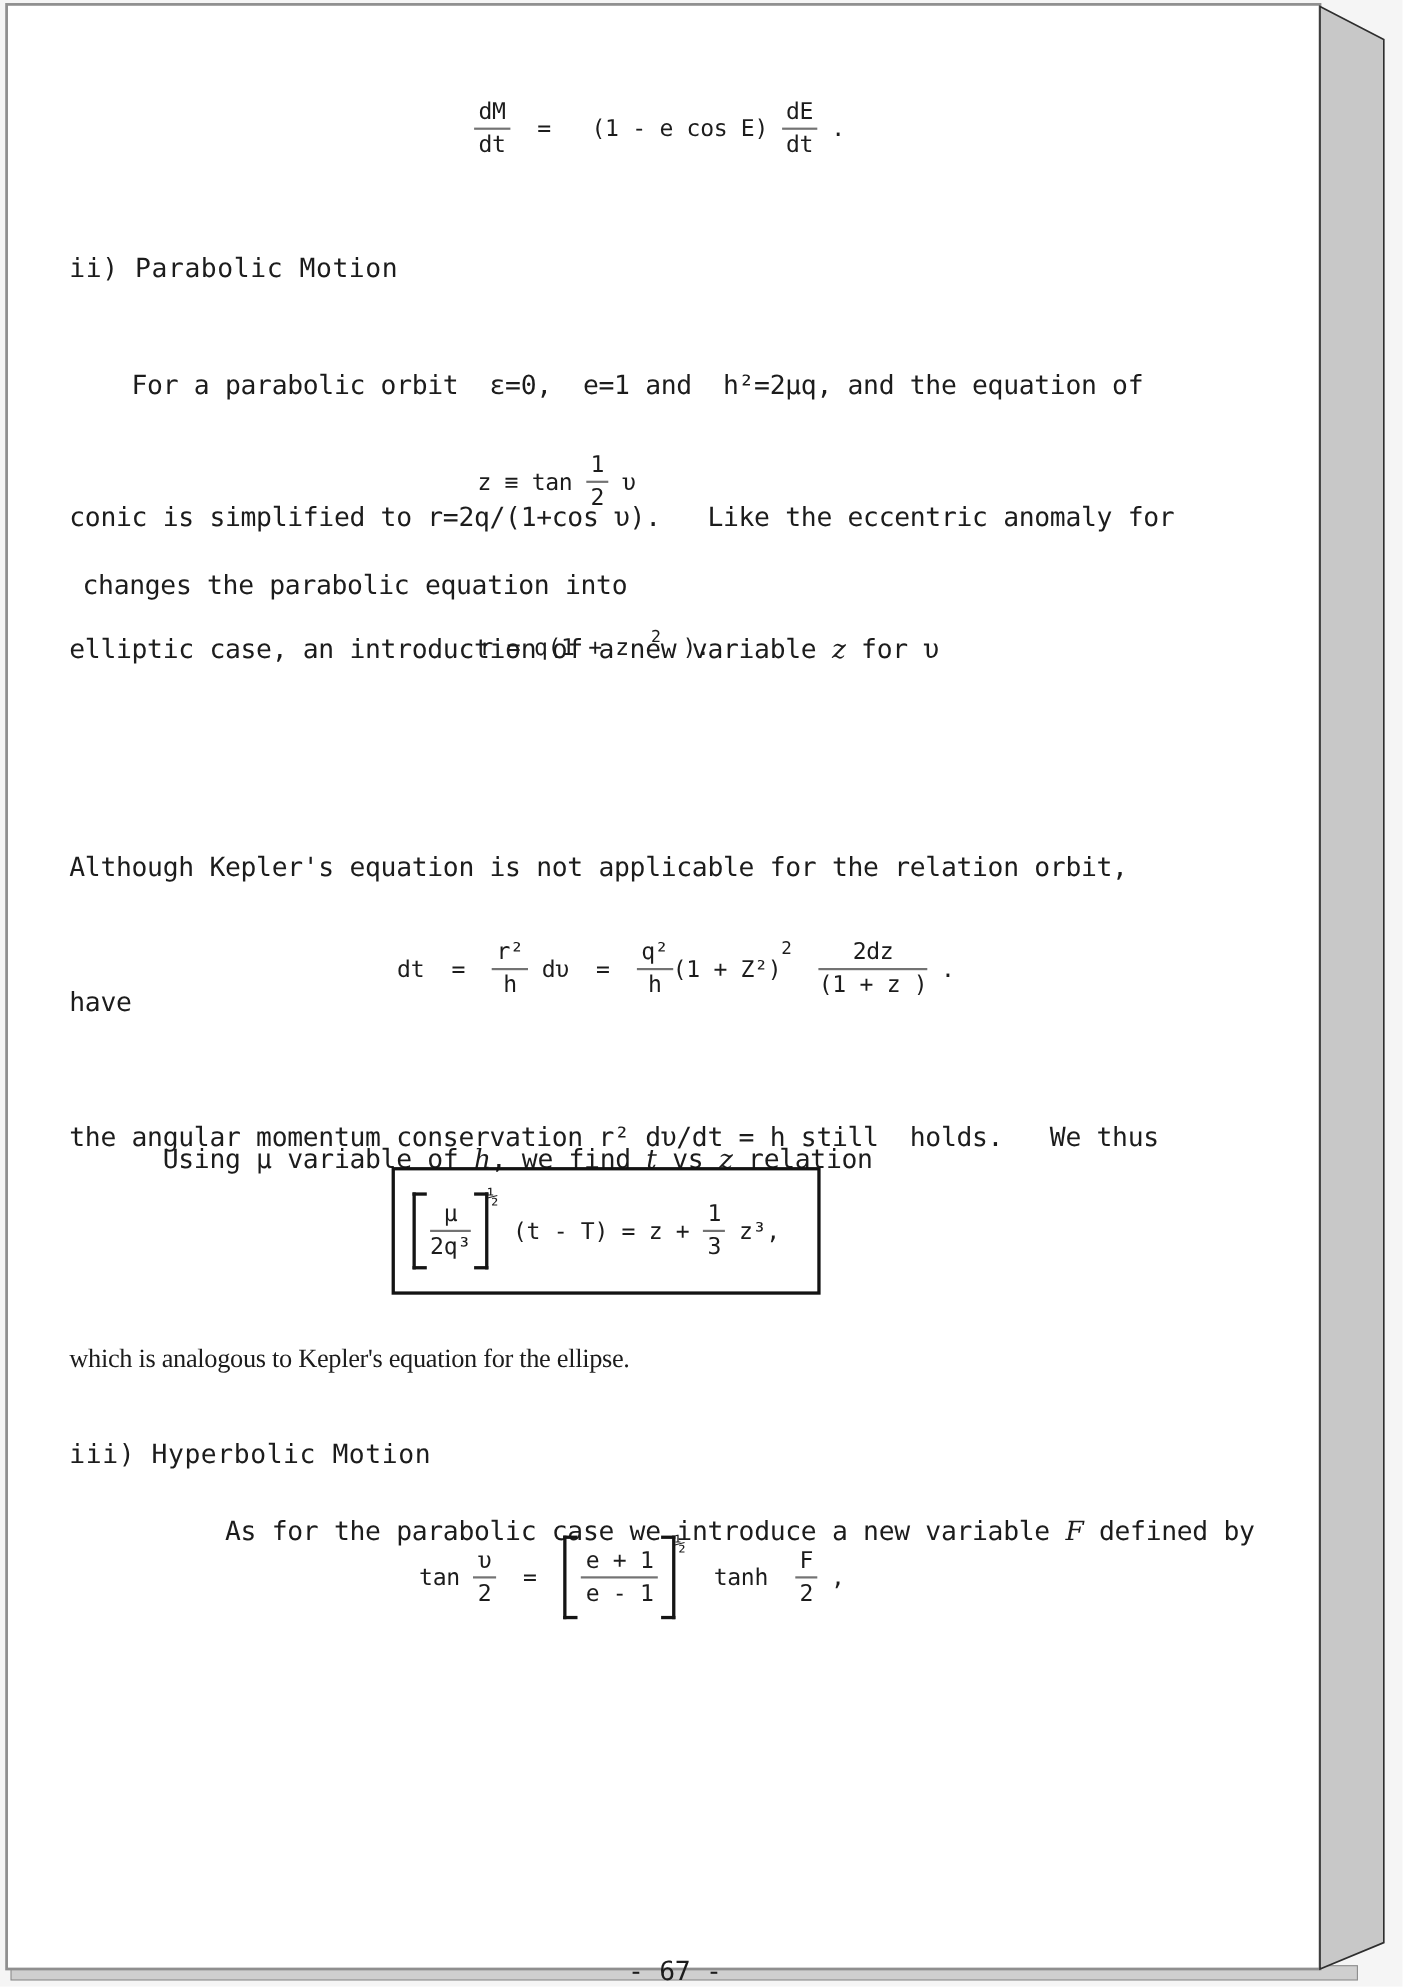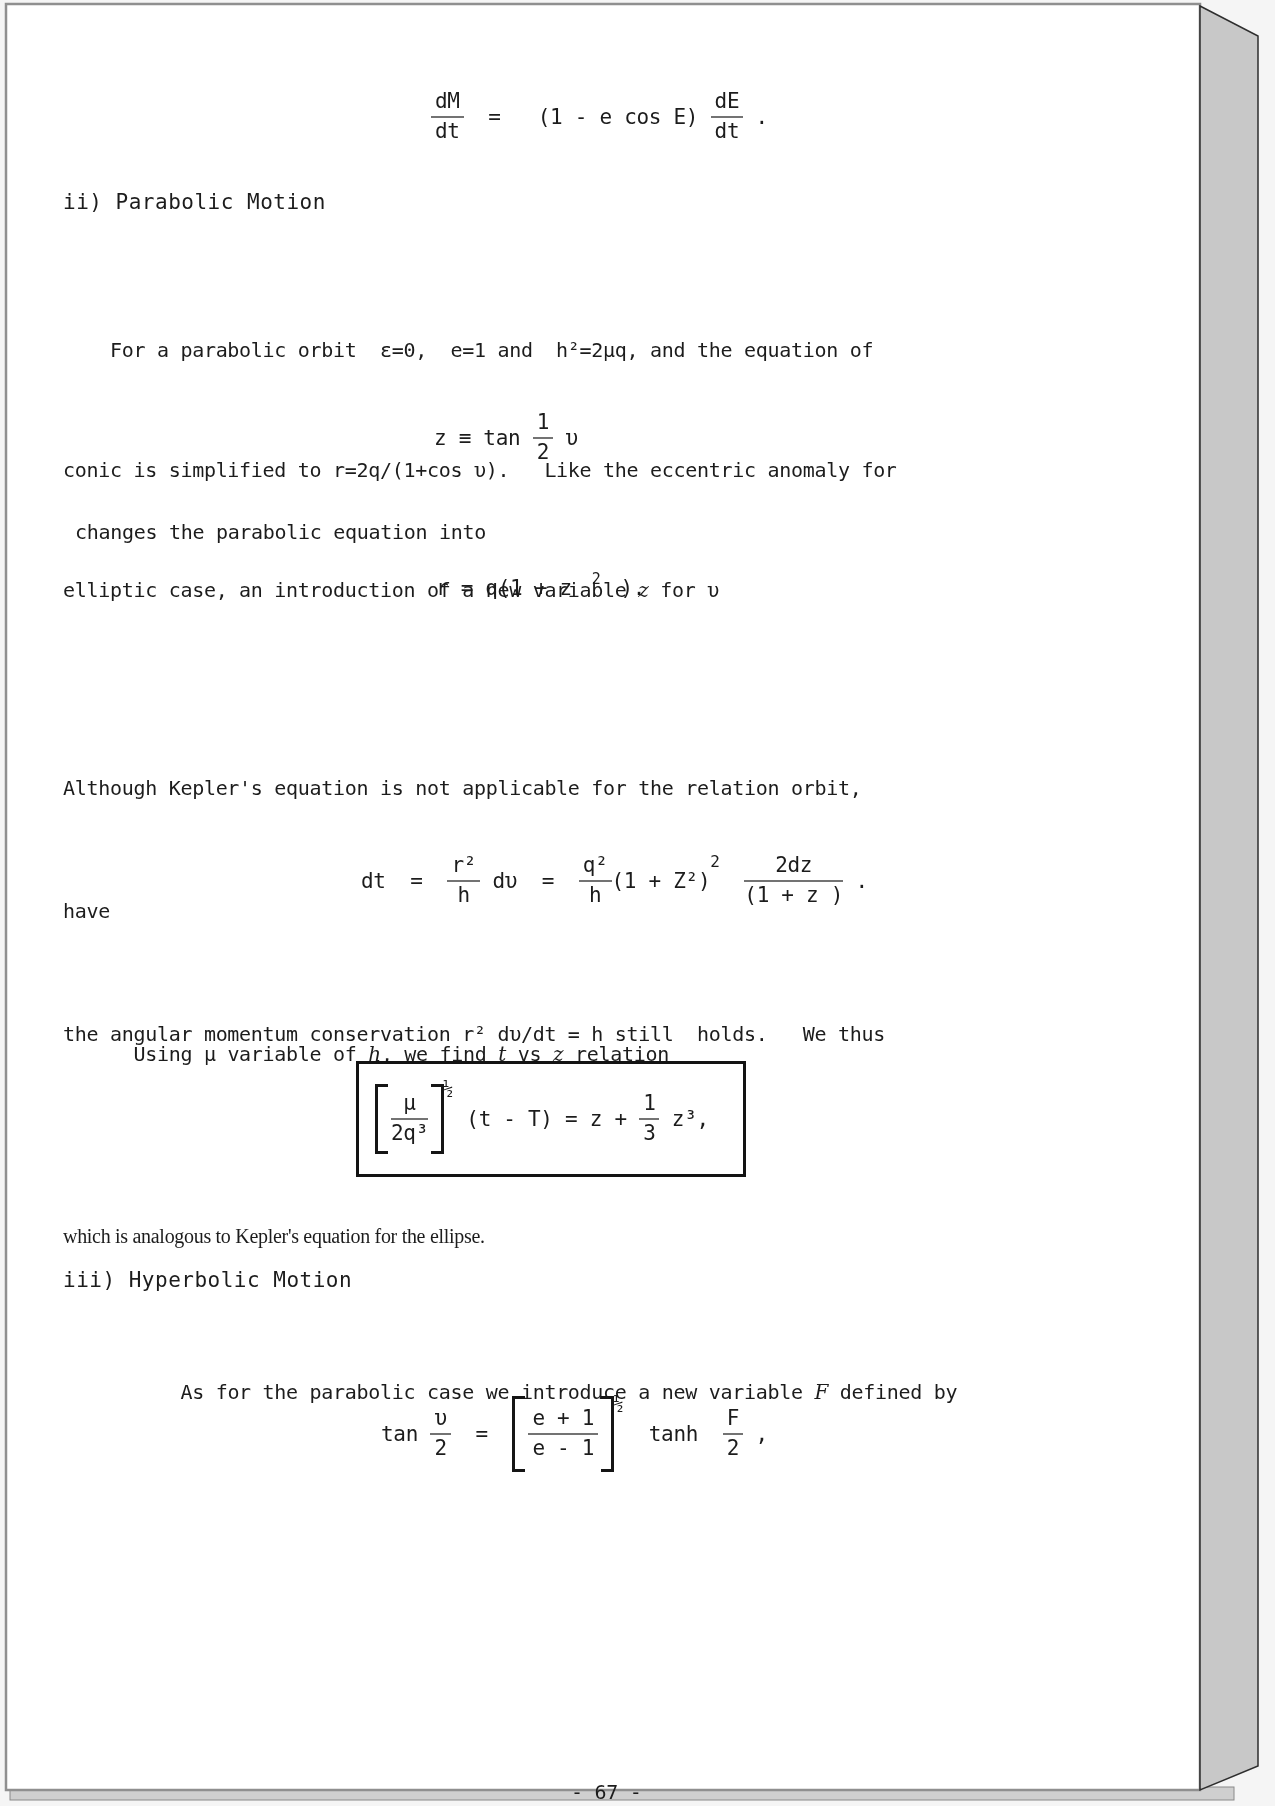--- a/index.html
+++ b/index.html
@@ -6,23 +6,23 @@
   body{
     width:1275px;height:1806px;position:relative;
     background:#f5f5f5;
     font-family:"DejaVu Sans Mono", monospace;
     color:#1c1c1c;
   }
   .scene{position:absolute;inset:0;}
   svg.book-bg{position:absolute;left:0;top:0;}
   .page{position:absolute;left:6px;top:4px;width:1194px;height:1786px;}
   .abs{position:absolute;white-space:pre;}
-  .bodytext{font-size:20px;letter-spacing:-0.3px;line-height:40px;}
+  .bodytext{font-size:24px;letter-spacing:-0.3px;line-height:40px;}
   .line{white-space:pre;}
-  .heading{font-size:21px;letter-spacing:0.5px;}
+  .heading{font-size:24px;letter-spacing:0.5px;margin-top:40px;}
   .eq{position:absolute;display:flex;align-items:center;white-space:pre;font-size:21px;letter-spacing:-0.3px;}
   .frac{display:inline-flex;flex-direction:column;align-items:center;text-align:center;line-height:1.12;vertical-align:middle;}
   .frac .num{align-self:stretch;text-align:center;border-bottom:2px solid #737373;padding:0 4px 2px;}
   .frac .den{padding-top:2px;}
   .sup{font-size:15px;position:relative;top:-9px;}
   .sup-high{font-size:16px;position:relative;top:-20px;}
   .exp-half{font-size:17px;position:relative;top:-30px;left:-1px;}
   .mi{font-family:"DejaVu Serif", serif;font-style:italic;}
   .sqb-l{display:inline-block;width:10px;border:3px solid #151515;border-right:none;align-self:center;margin-right:3px;}
   .sqb-r{display:inline-block;width:10px;border:3px solid #151515;border-left:none;align-self:center;margin-left:3px;}

